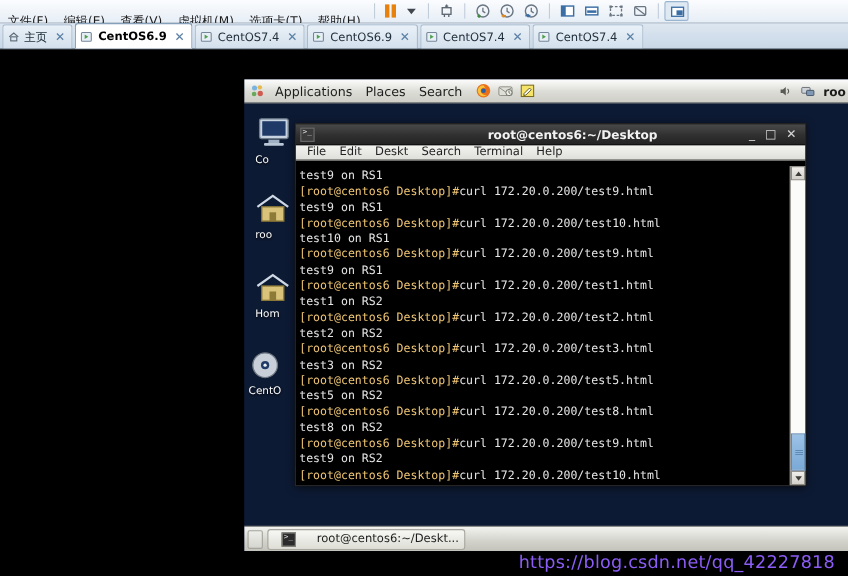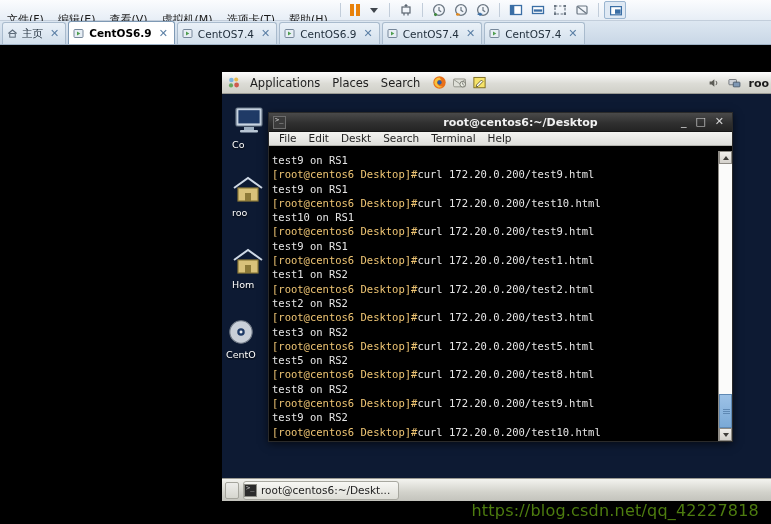--- a/index.html
+++ b/index.html
@@ -92,22 +92,22 @@
     position: absolute; left: 0; bottom: 0; width: 549px; height: 23px;
     background: linear-gradient(#f3f3ef, #d2d2cb 60%, #c3c3bc);
     border-top: 1px solid #9a9a93;
     display: flex; align-items: center; padding: 0 3px;
   }
   .show-desk {
     width: 14px; height: 17px; background: linear-gradient(#ededea,#d6d6cf);
     border: 1px solid #a5a59d; border-radius: 2px; margin-right: 4px;
   }
   .task-btn {
-    display: flex; align-items: center; gap: 4px; height: 19px;
-    padding: 0 8px 0 0;
+    display: flex; align-items: center; gap: 19px; height: 19px;
+    padding: 0 8px 0 12px;
     background: linear-gradient(#f7f7f4, #deded7);
     border: 1px solid #a8a8a0; border-radius: 3px;
     font-size: 10.5px; color: #1c1c1c; font-family: "DejaVu Sans", sans-serif;
     max-width: 180px; white-space: nowrap; overflow: hidden;
   }
   .task-ico {
     width: 13px; height: 13px; background: #2b2b2b;
     border: 1px solid #8d8d86; flex: 0 0 auto; position: relative;
   }
   .task-ico::after {
@@ -192,21 +192,21 @@
   }
   .sb-thumb::after {
     content: ""; position: absolute; left: 3px; top: 14px;
     width: 7px; height: 5px;
     background: repeating-linear-gradient(#5f89b4 0 1px, transparent 1px 2px);
   }
 
   
   .watermark {
     position: absolute; right: 12px; bottom: 4px;
-    font-size: 16px; color: #4d7c0f; font-family: "DejaVu Sans", sans-serif;
+    font-size: 16px; color: #8b5cf6; font-family: "DejaVu Sans", sans-serif;
     letter-spacing: .2px; text-shadow: 0 1px 2px #000;
   }
   .side-black-l { position: absolute; left: 0; top: 45px; width: 222px; bottom: 0; background: #000; }
   .side-black-b { position: absolute; left: 0; top: 501px; width: 771px; height: 23px; background: #000; }
   .side-black-t { position: absolute; left: 222px; top: 45px; width: 549px; height: 27px; background: #000; }
 </style>
 </head>
 <body>
 
 <div id="app">

